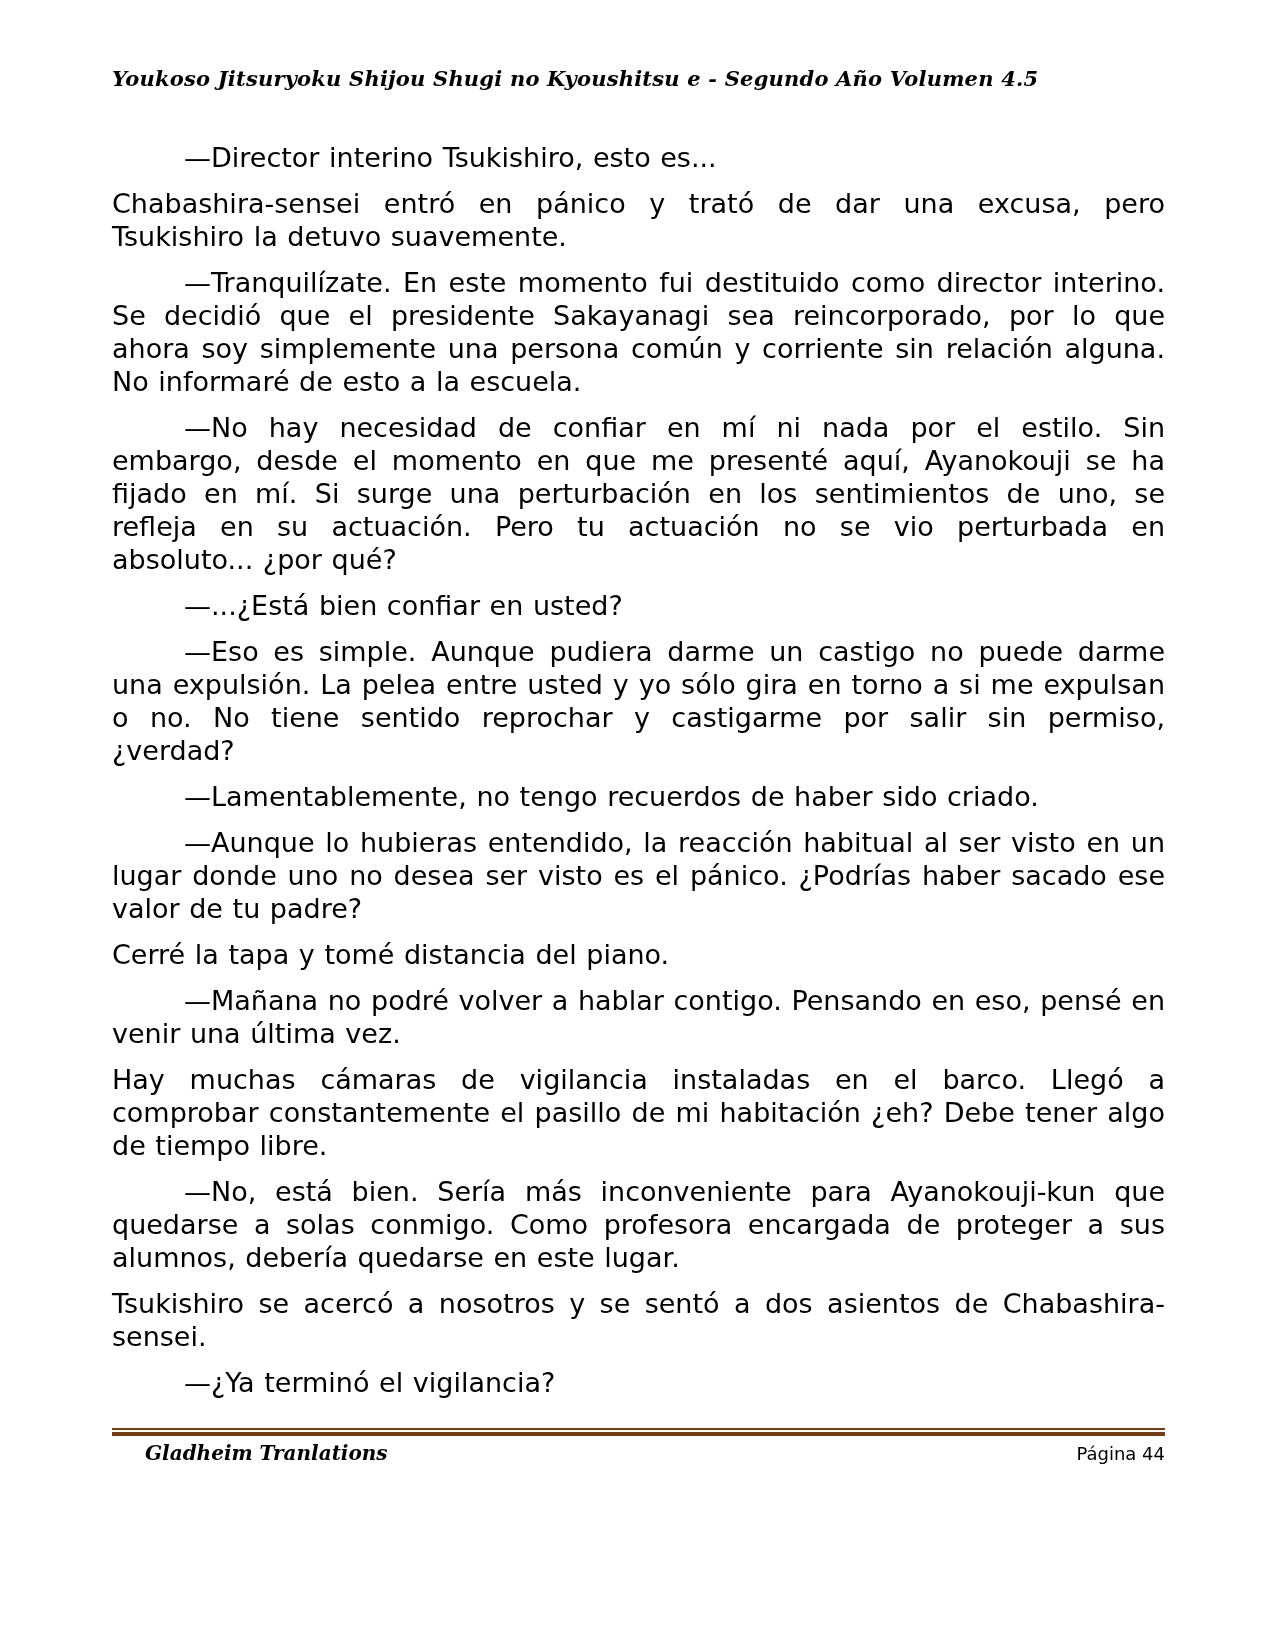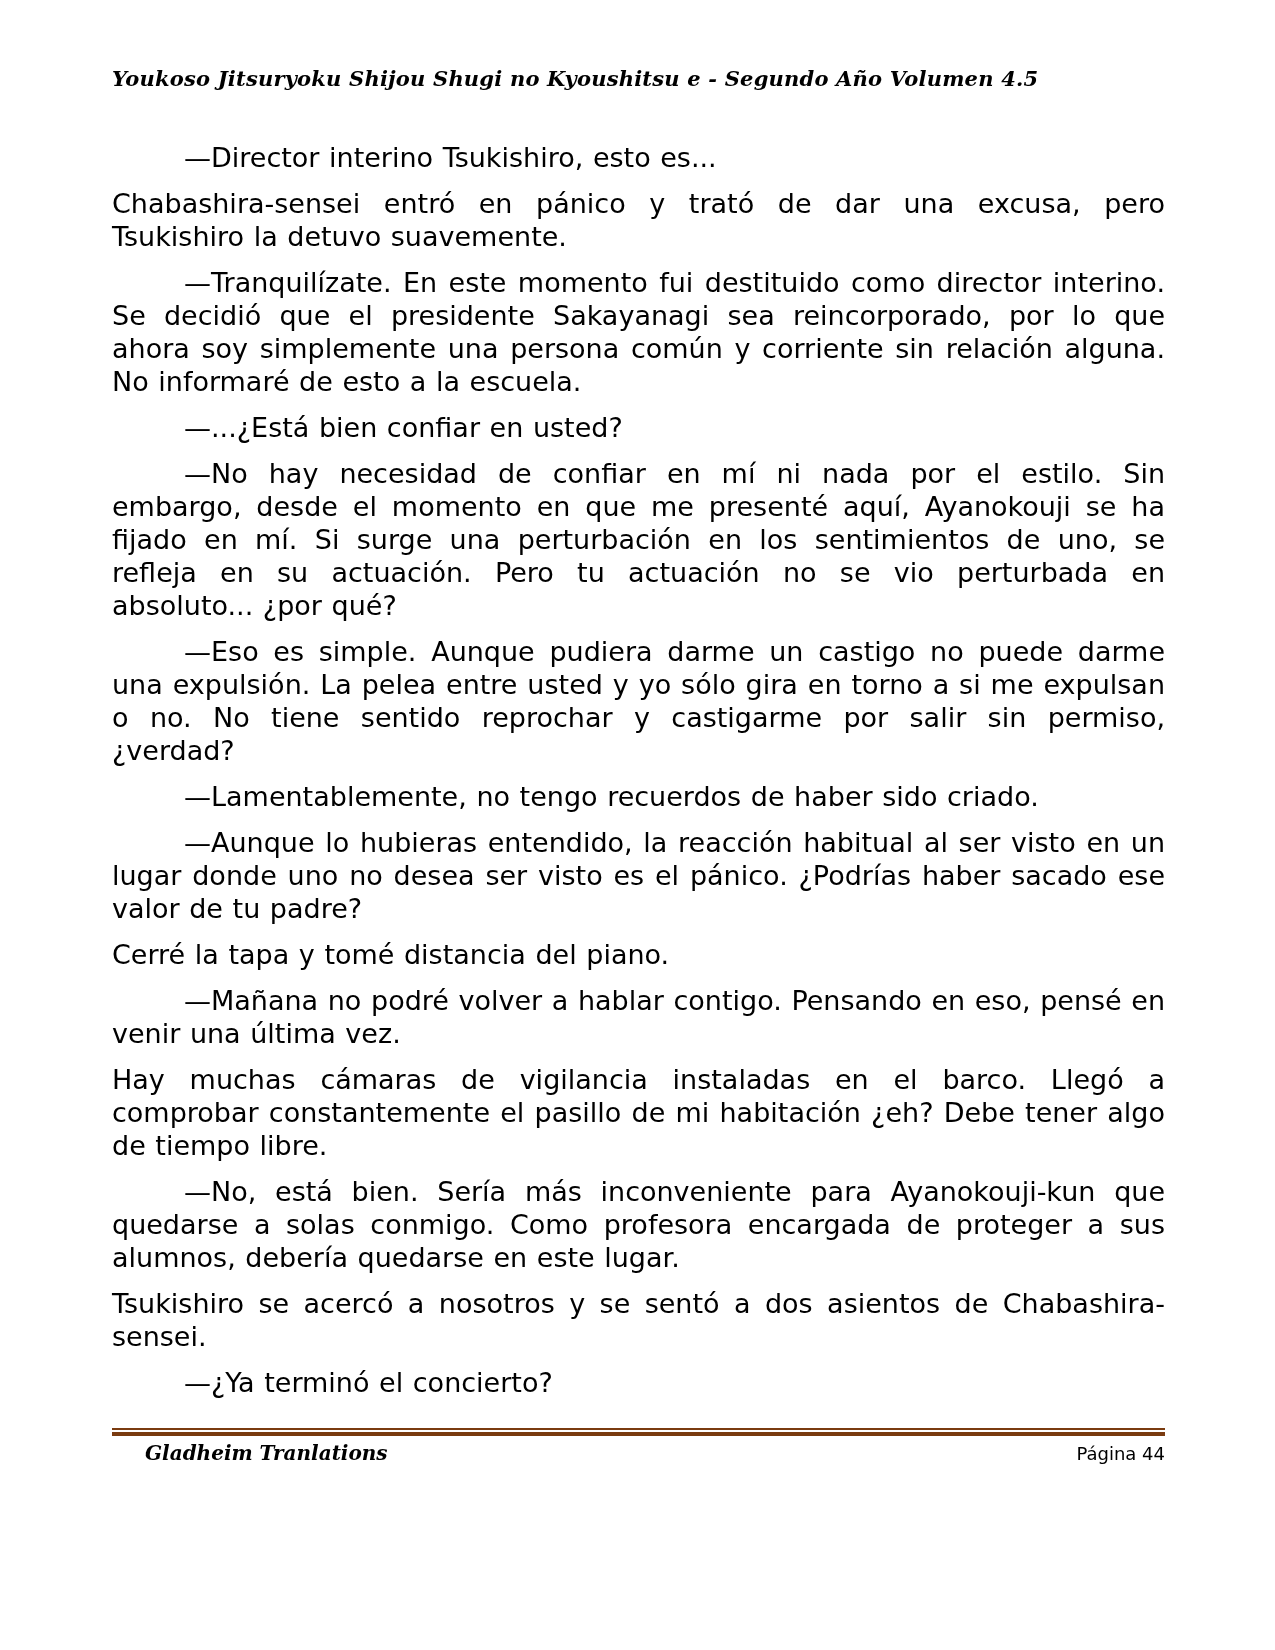--- a/index.html
+++ b/index.html
@@ -70,31 +70,31 @@
 <div class="page">
 
   <div class="header">
     <span>Youkoso Jitsuryoku Shijou Shugi no Kyoushitsu e - Segundo Año Volumen 4.5</span>
   </div>
 
   <div class="body-text" id="paragraphs">
       <p class="dialogue">—Director interino Tsukishiro, esto es...</p>
       <p class="narration">Chabashira-sensei entró en pánico y trató de dar una excusa, pero Tsukishiro la detuvo suavemente.</p>
       <p class="dialogue">—Tranquilízate. En este momento fui destituido como director interino. Se decidió que el presidente Sakayanagi sea reincorporado, por lo que ahora soy simplemente una persona común y corriente sin relación alguna. No informaré de esto a la escuela.</p>
+      <p class="dialogue">—No hay necesidad de confiar en mí ni nada por el estilo. Sin embargo, desde el momento en que me presenté aquí, Ayanokouji se ha fijado en mí. Si surge una perturbación en los sentimientos de uno, se refleja en su actuación. Pero tu actuación no se vio perturbada en absoluto... ¿por qué?</p>
       <p class="dialogue">—...¿Está bien confiar en usted?</p>
-      <p class="dialogue">—No hay necesidad de confiar en mí ni nada por el estilo. Sin embargo, desde el momento en que me presenté aquí, Ayanokouji se ha fijado en mí. Si surge una perturbación en los sentimientos de uno, se refleja en su actuación. Pero tu actuación no se vio perturbada en absoluto... ¿por qué?</p>
       <p class="dialogue">—Eso es simple. Aunque pudiera darme un castigo no puede darme una expulsión. La pelea entre usted y yo sólo gira en torno a si me expulsan o no. No tiene sentido reprochar y castigarme por salir sin permiso, ¿verdad?</p>
       <p class="dialogue">—Lamentablemente, no tengo recuerdos de haber sido criado.</p>
       <p class="dialogue">—Aunque lo hubieras entendido, la reacción habitual al ser visto en un lugar donde uno no desea ser visto es el pánico. ¿Podrías haber sacado ese valor de tu padre?</p>
       <p class="narration">Cerré la tapa y tomé distancia del piano.</p>
       <p class="dialogue">—Mañana no podré volver a hablar contigo. Pensando en eso, pensé en venir una última vez.</p>
       <p class="narration">Hay muchas cámaras de vigilancia instaladas en el barco. Llegó a comprobar constantemente el pasillo de mi habitación ¿eh? Debe tener algo de tiempo libre.</p>
       <p class="dialogue">—No, está bien. Sería más inconveniente para Ayanokouji-kun que quedarse a solas conmigo. Como profesora encargada de proteger a sus alumnos, debería quedarse en este lugar.</p>
       <p class="narration">Tsukishiro se acercó a nosotros y se sentó a dos asientos de Chabashira-sensei.</p>
-      <p class="dialogue">—¿Ya terminó el concierto?</p>
+      <p class="dialogue">—¿Ya terminó el vigilancia?</p>
     </div>
 
   <div class="footer">
     <div class="footer-rule"></div>
     <div class="footer-row">
       <span class="footer-left">Gladheim Tranlations</span>
       <span class="footer-right">Página 44</span>
     </div>
   </div>
 

